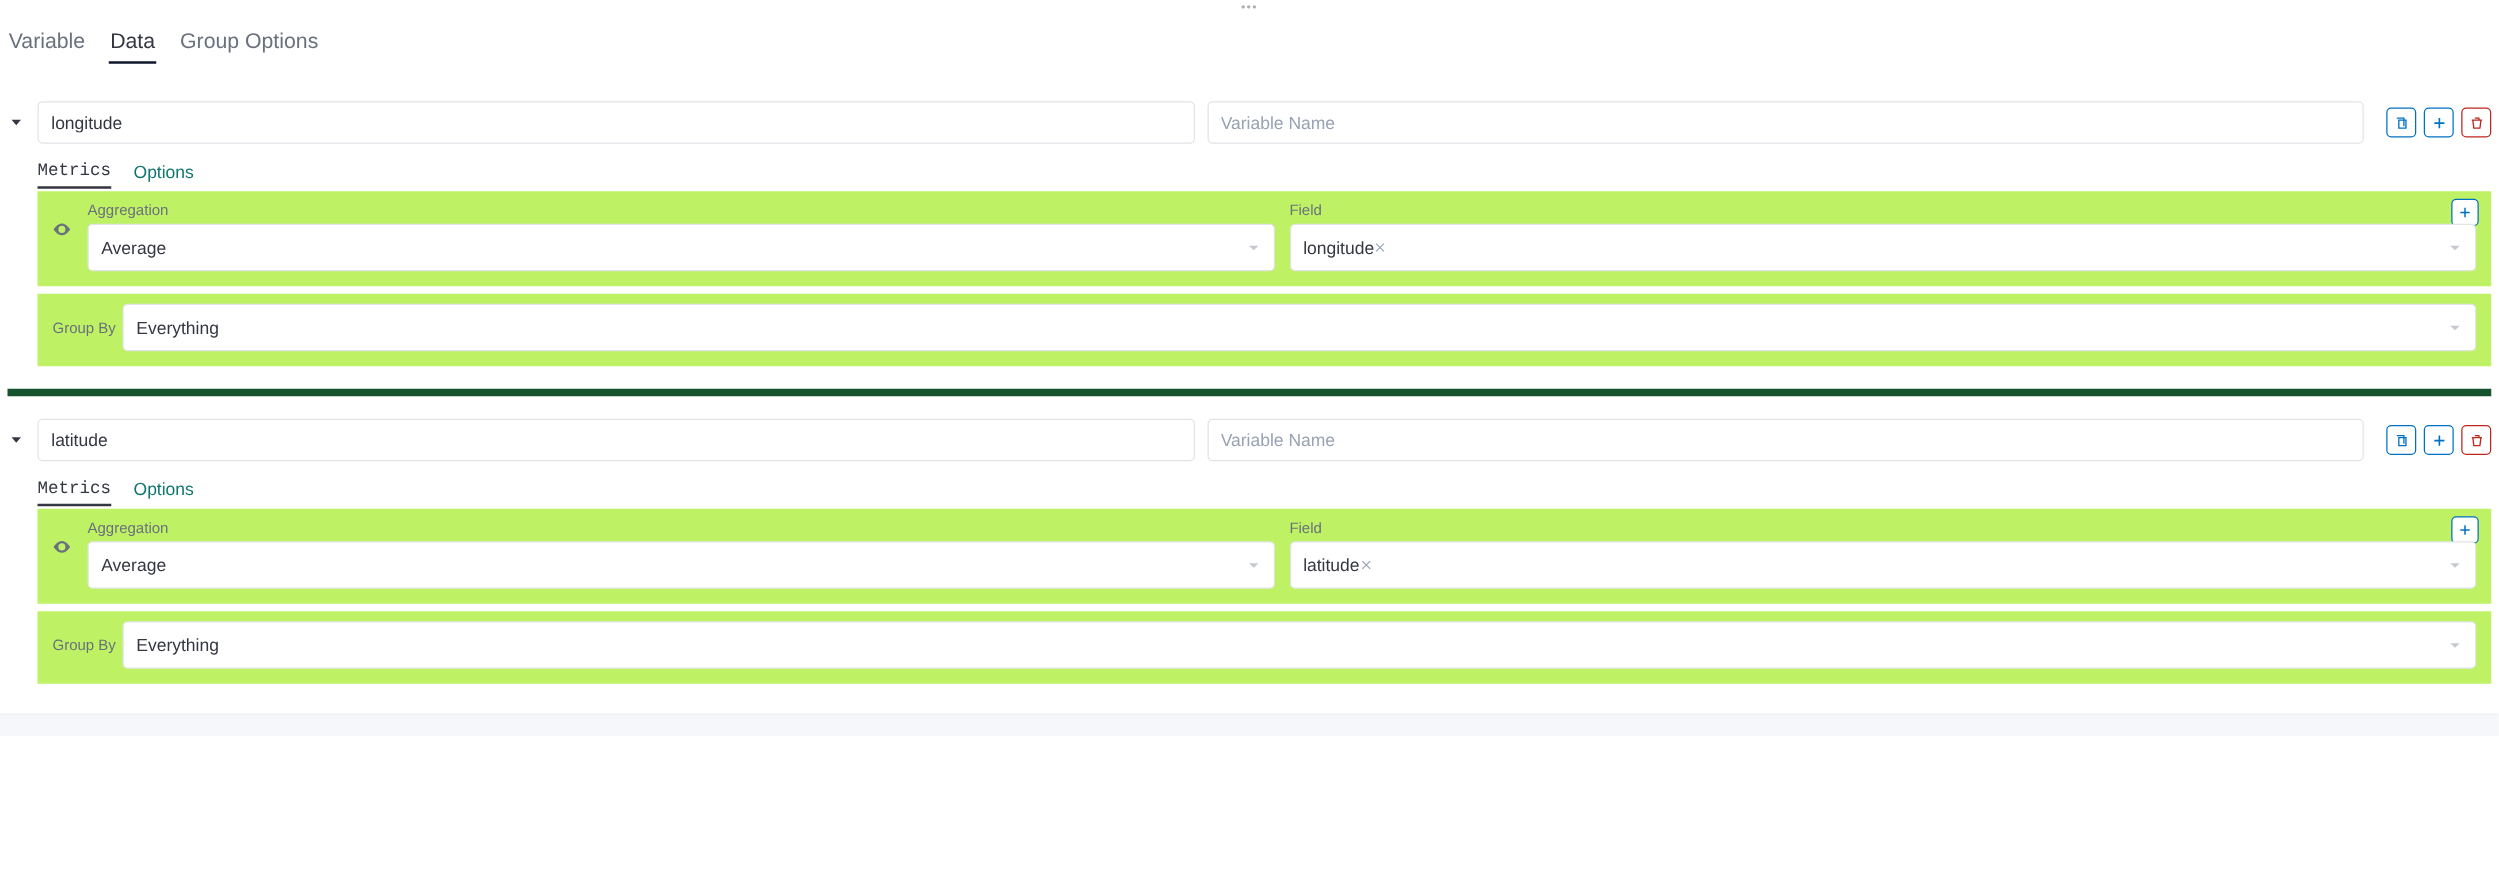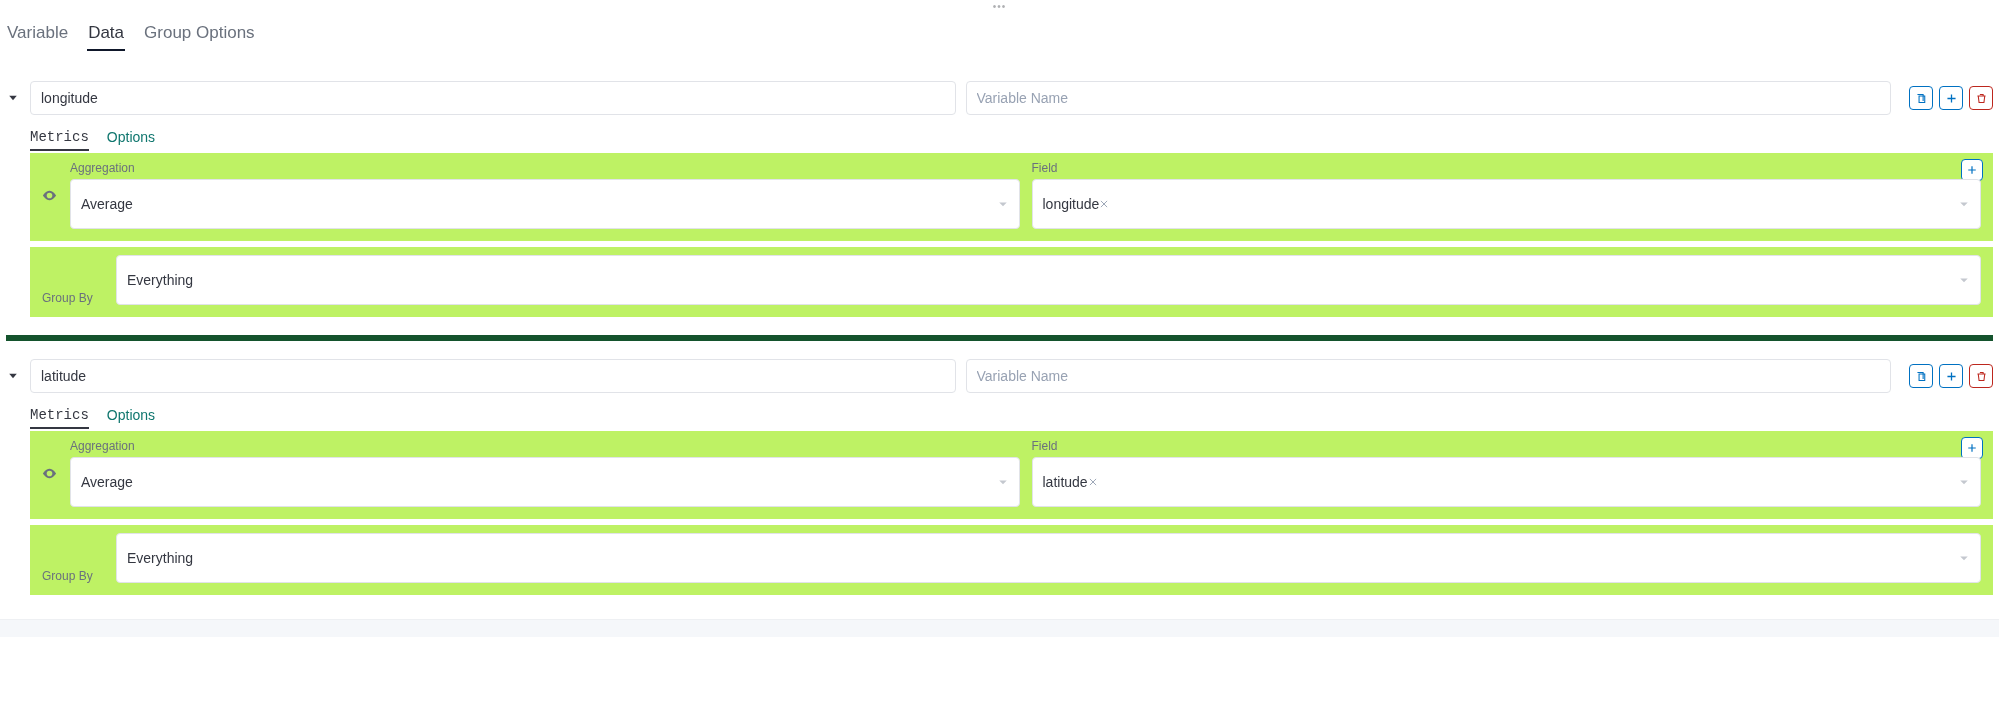--- a/index.html
+++ b/index.html
@@ -149,21 +149,21 @@
 }
 .field-label {
   font-size: 12px;
   color: #6a717d;
   margin-bottom: 4px;
 }
 .select-box {
   background: #fff;
   border: 1px solid #e1e3e8;
   border-radius: 4px;
-  height: 50px;
+  height: 38px;
   display: flex;
   align-items: center;
   padding: 0 10px;
   position: relative;
   cursor: pointer;
 }
 .select-caret {
   margin-left: auto;
   color: #c4c8cf;
   display: flex;
@@ -190,22 +190,22 @@
   align-items: center;
   justify-content: center;
   cursor: pointer;
 }
 .add-metric-btn svg {
   width: 12px;
   height: 12px;
 }
 .groupby-row {
   display: flex;
-  align-items: flex-end;
-  gap: 22px;
+  align-items: center;
+  gap: 4px;
 }
 .groupby-label {
   font-size: 12px;
   color: #6a717d;
   width: 52px;
 }
 .spacer-footer {
   height: 18px;
   background: #f5f7fa;
   border-top: 1px solid #eef0f3;

